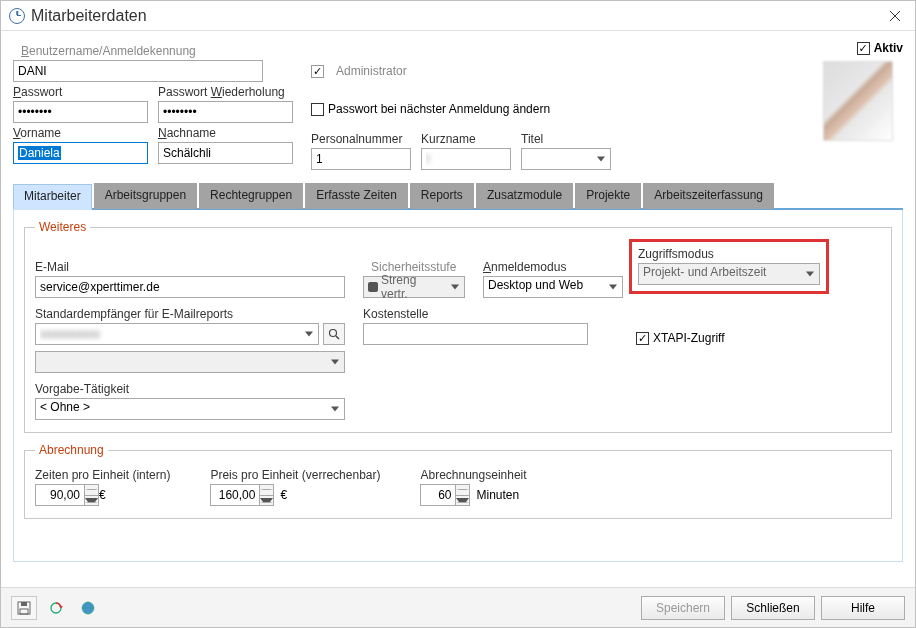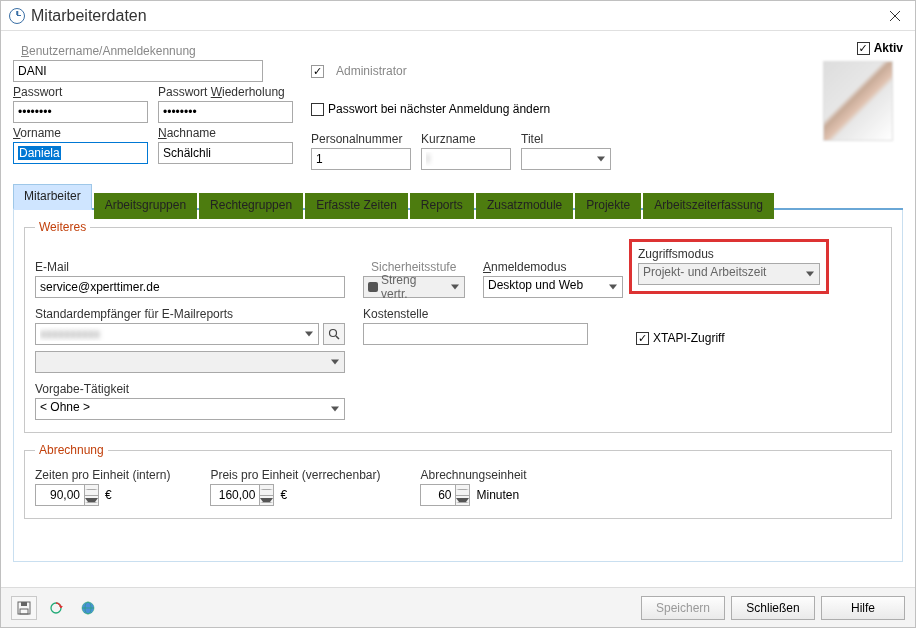--- a/index.html
+++ b/index.html
@@ -34,21 +34,21 @@
   .chkbox { width: 13px; height: 13px; border: 1px solid #333; display: inline-flex; align-items: center; justify-content: center; background: #fff; }
   .chkbox.checked::after { content: "✓"; font-size: 11px; line-height: 1; color: #000; }
   .chkbox.gray { border-color: #999; }
   .graytxt { color: #888; margin-left: 8px; }
 
   .photo { width: 70px; height: 80px; margin-top: 6px; margin-left: 10px; background: linear-gradient(135deg,#ddd 0%,#e7e7e7 40%,#c8ab98 45%,#e0c2b0 55%,#e7e7e7 60%,#fff 100%); border: 1px solid #ddd; filter: blur(1.2px); }
 
   .row3 { display: flex; gap: 10px; margin-top: 2px; }
 
   .tabs { margin-top: 12px; border-bottom: 2px solid #6aa7d6; display: flex; gap: 2px; position: relative; }
-  .tab { padding: 4px 10px 5px 10px; color: #222; cursor: pointer; border: 1px solid transparent; border-bottom: none; position: relative; top: 11px; background: #4d7c0f; }
+  .tab { padding: 4px 10px 5px 10px; color: #222; cursor: pointer; border: 1px solid transparent; border-bottom: none; position: relative; top: 1px; background: #a3a3a3; }
   .tab.active { background: #cfe5ff; border: 1px solid #9ec7e8; border-bottom: 2px solid #cfe5ff; top: 2px; font-weight: 400; }
   .tabbody { border: 1px solid #c9dff0; border-top: none; padding: 10px 10px 14px 10px; background: #fff; height: 352px; }
 
   fieldset { border: 1px solid #c8c8c8; margin: 0 0 10px 0; padding: 8px 10px 12px 10px; }
   fieldset legend { padding: 0 4px; color: #c2410c; font-size: 12px; }
 
   .wrow { display: flex; gap: 18px; align-items: flex-end; }
   .wcol { display: flex; flex-direction: column; }
   .combo-wrap { position: relative; display: inline-block; }
   .combo-wrap select, .combo-wrap .combo-div { width: 100%; appearance: none; -webkit-appearance: none; padding-right: 18px; }
@@ -241,21 +241,21 @@
               <div class="combo-div">&lt; Ohne &gt;</div>
             </div>
         </div>
       </fieldset>
 
       <fieldset>
         <legend>Abrechnung</legend>
         <div class="wrow" style="gap:40px;align-items:flex-start">
           <div class="wcol">
             <label class="lbl">Zeiten pro Einheit (intern)</label>
-            <div style="display:flex;align-items:center;gap:6px">
+            <div style="display:flex;align-items:center;">
               <div class="spin">
                 <input value="90,00" style="">
                 <div class="spinbtns">
                     <div>
                       <div class="tri-up"></div>
                     </div>
                     <div>
                       <div class="tri-dn"></div>
                     </div>
                   </div>

